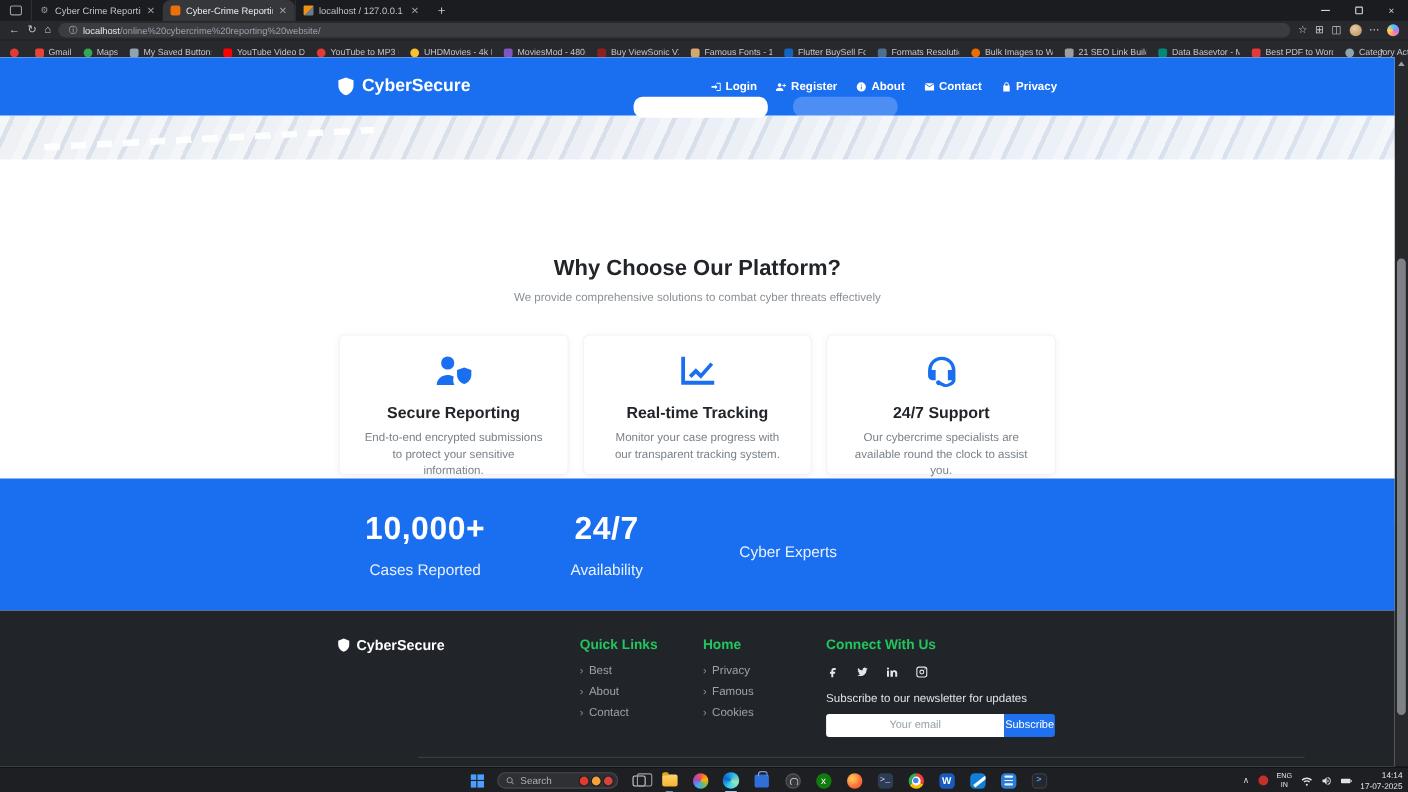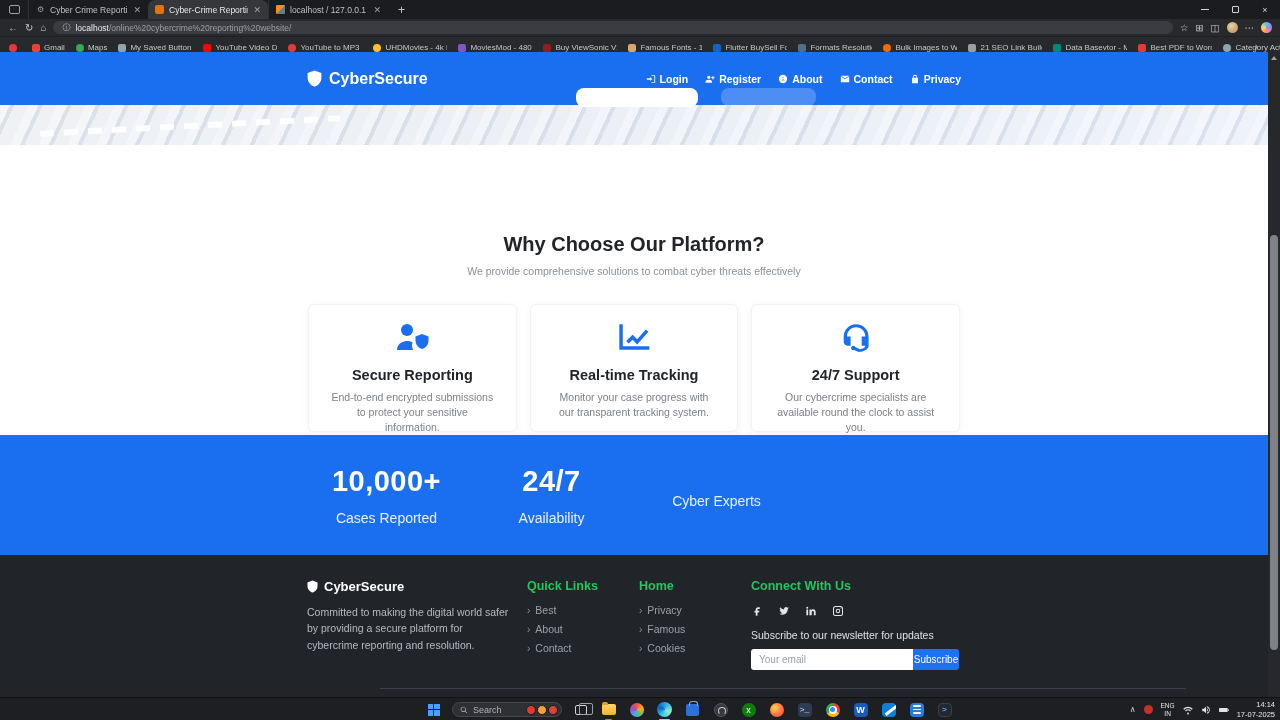--- a/index.html
+++ b/index.html
@@ -80,21 +80,21 @@
   .f-brand svg { width:11px; height:13px; fill:#fff; }
   .f-about { margin-top:10px; font-size:10.5px; color:#b4bac0; line-height:1.55; padding-right:14px; }
   .f-head { font-size:12.5px; font-weight:bold; color:#22c55e; }
   .f-links { margin-top:11px; display:flex; flex-direction:column; gap:7px; }
   .f-link { display:flex; align-items:center; gap:5px; font-size:10.5px; color:#9aa1a8; }
   .f-chev { color:#8a9199; font-size:10px; }
   .socials { display:flex; align-items:center; gap:15px; margin-top:12px; }
   .socials svg { height:12px; width:12px; fill:#e4e7ea; }
   .nl-label { margin-top:12px; font-size:10.5px; color:#dde1e5; }
   .nl-form { margin-top:8px; display:flex; }
-  .nl-input { width:162px; height:21px; border:none; border-radius:3px 0 0 3px; padding:0 8px; font-size:10px; font-family:"Liberation Sans",sans-serif; color:#333; background:#fff; }
+  .nl-input { width:162px; height:21px; border:none; border-radius:3px 0 0 3px; padding:0 8px; font-size:10px; font-family:"Liberation Sans",sans-serif; color:#333; background:#fff;text-align:center; }
   .nl-input::placeholder { color:#98a1a8; }
   .nl-btn { width:46px; height:21px; border:none; border-radius:0 3px 3px 0; background:#1f71f0; color:#fff; font-size:10px; font-family:"Liberation Sans",sans-serif; }
   .footer-divider { position:absolute; left:380px; top:133px; width:806px; height:1px; background:#3a4046; }
 
   
   .taskbar { position:absolute; bottom:0; left:0; right:0; height:23px; background:#1d1f22; border-top:1px solid #111; }
   .tb-center { position:absolute; left:424px; top:0; height:23px; display:flex; align-items:center; gap:9px; }
   .tb-icon { width:19px; height:19px; display:flex; align-items:center; justify-content:center; position:relative; flex:0 0 auto; }
   .tb-icon.active::after { content:""; position:absolute; bottom:-2px; left:4px; width:11px; height:2px; border-radius:2px; background:#9ecbff; }
   .tb-icon.running::after { content:""; position:absolute; bottom:-2px; left:6px; width:7px; height:2px; border-radius:2px; background:#8a8f95; }
@@ -364,21 +364,20 @@
 
     <div class="footer">
       <div class="footer-inner">
         <div>
           <div class="f-brand">
             <svg viewBox="0 0 24 26">
                 <path d="M12 0 1 4.2v7.6c0 6.5 4.7 12.6 11 14.2 6.3-1.6 11-7.7 11-14.2V4.2L12 0z"></path>
               </svg>
             <span>CyberSecure</span>
           </div>
-          <div class="f-about">Committed to making the digital world safer by providing a secure platform for cybercrime reporting and resolution.</div>
         </div>
         <div>
           <div class="f-head">Quick Links</div>
           <div class="f-links">
             <span class="f-link">
                 <span class="f-chev">›</span>
                 <span>Best</span>
               </span>
             <span class="f-link">
                 <span class="f-chev">›</span>

